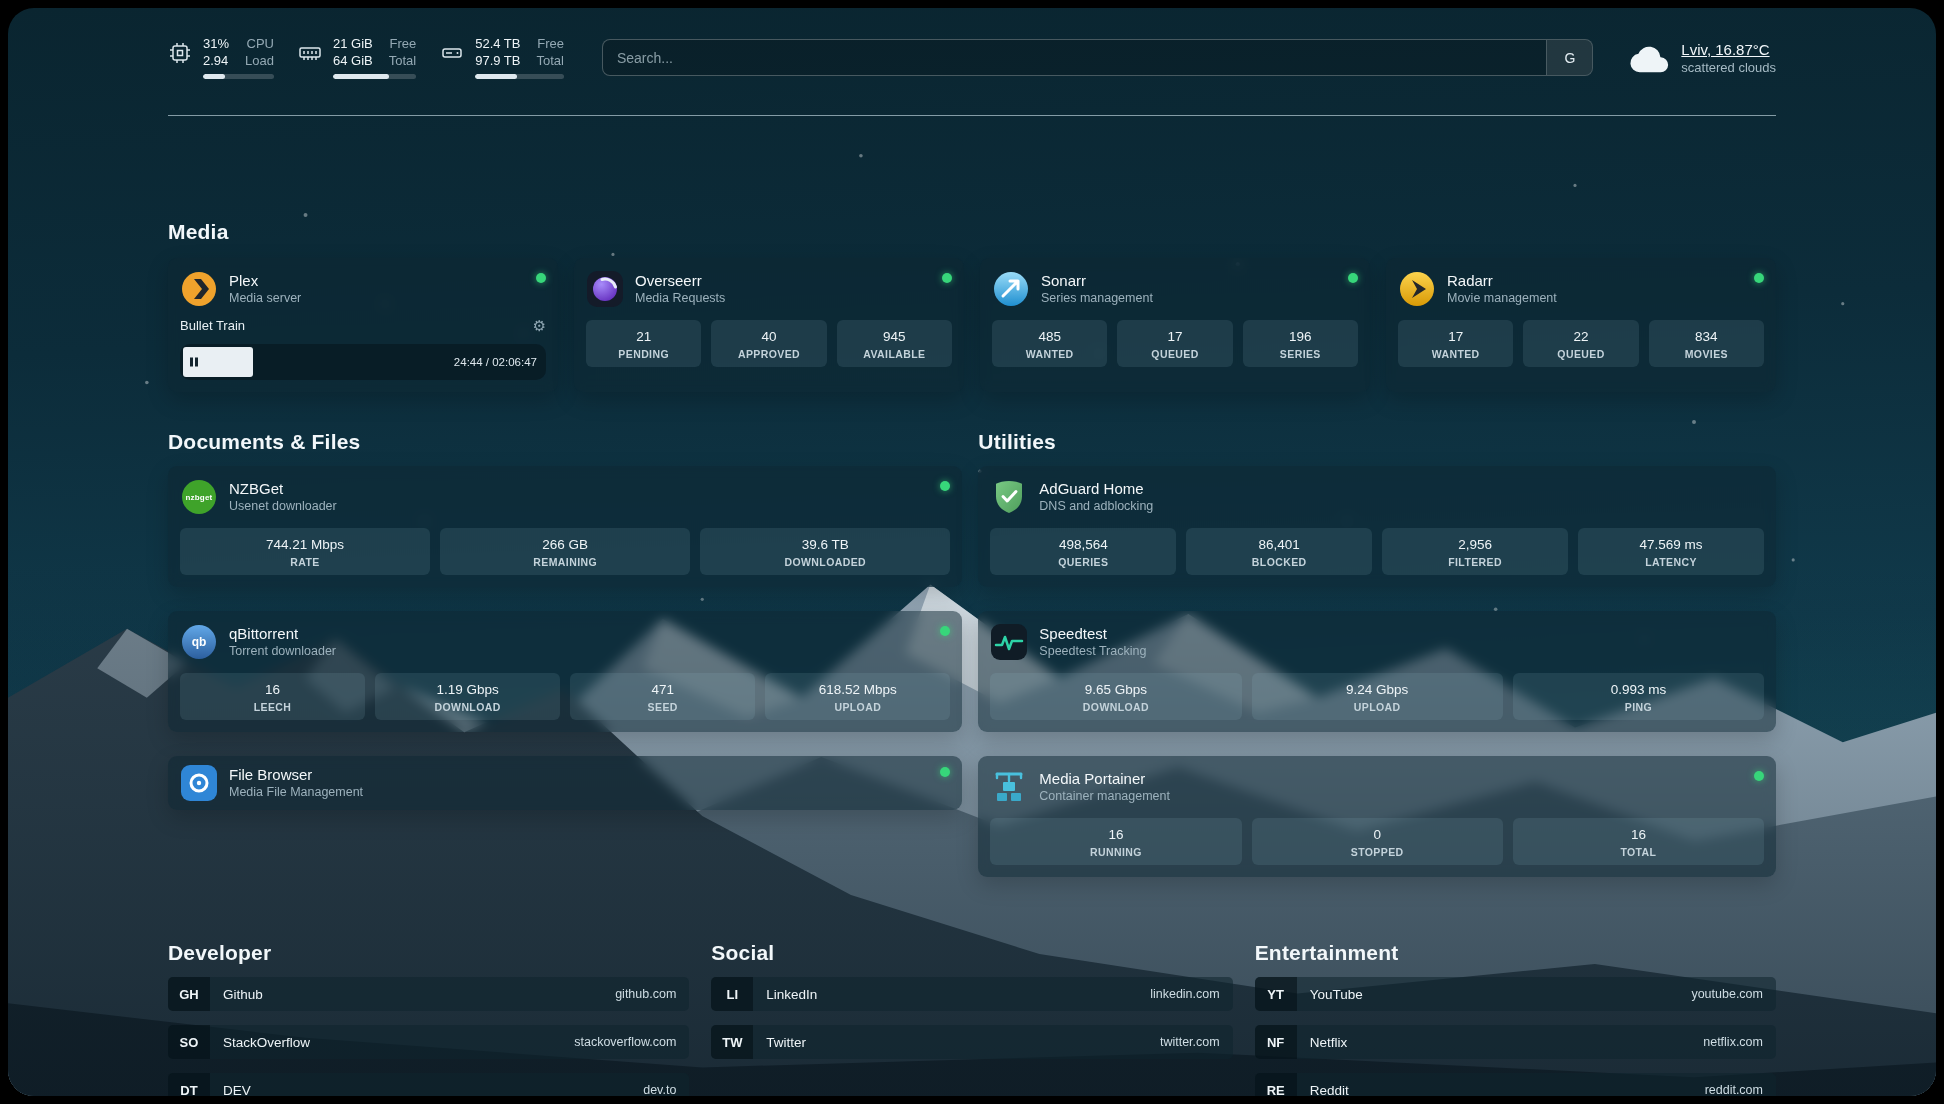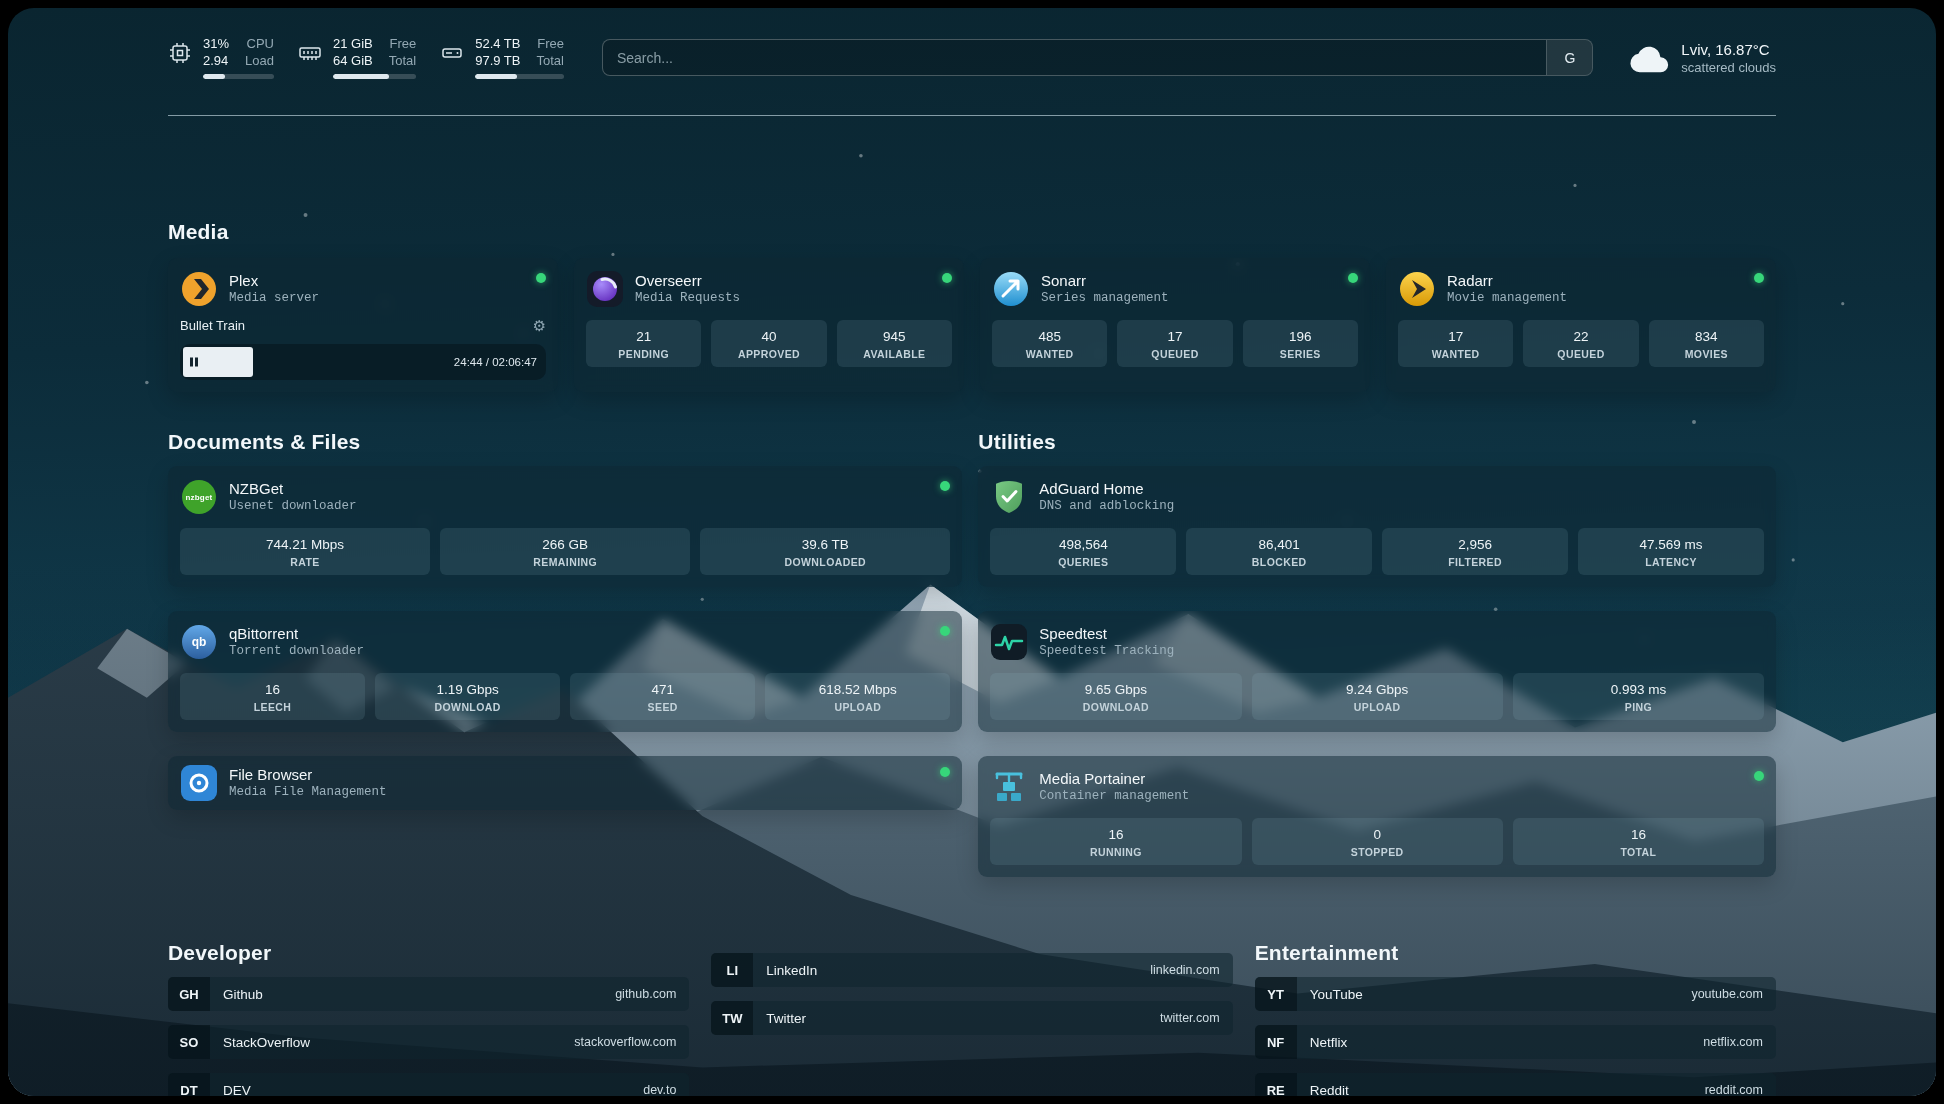--- a/index.html
+++ b/index.html
@@ -29,21 +29,21 @@
   .search input { flex:1; background:transparent; border:0; outline:0; color:#e4edf2;
                   padding:0 14px; font-size:14px; font-family:inherit; }
   .search input::placeholder { color:rgba(205,222,231,0.65); }
   .search-btn { width:46px; border:0; cursor:pointer; background:rgba(255,255,255,0.10);
                 border-left:1px solid rgba(255,255,255,0.18); color:#e4edf2; font-size:14px;
                 display:flex; align-items:center; justify-content:center; font-family:inherit; }
 
   .weather { display:flex; align-items:center; gap:12px; margin-left:10px; }
   .cloud { width:40px; height:30px; color:#eef4f7; }
   .cloud svg { width:100%; height:100%; }
-  .w-loc { font-size:15px; color:#f2f7fa; line-height:19px; }
+  .w-loc { font-size:15px; color:#f2f7fa; line-height:19px;text-decoration:underline; }
   .w-cond { font-size:13px; color:#a5bac4; line-height:17px; }
 
   .divider { margin-top:36px; height:1px; background:rgba(198,218,228,0.65); }
 
   
   .sec-title { font-size:21px; font-weight:bold; color:#f2f7fa; letter-spacing:0.2px; }
   .media-sec { margin-top:104px; }
   .media-grid { display:grid; grid-template-columns:repeat(4,1fr); gap:16px; margin-top:14px; }
   .two-col { display:grid; grid-template-columns:49.4% 1fr; gap:16px; margin-top:38px; align-items:start; }
   .col-cards { display:flex; flex-direction:column; gap:24px; margin-top:12px; }
@@ -53,21 +53,21 @@
           box-shadow:0 8px 22px rgba(0,0,0,0.18); backdrop-filter:blur(6px); }
   .card.slim { padding:8px 12px; }
   .card-head { display:flex; align-items:center; gap:11px; }
   .svc-icon { width:38px; height:38px; flex:0 0 38px; position:relative; }
   .svc-icon svg { width:100%; height:100%; display:block; }
   .icon-word { position:absolute; inset:0; display:flex; align-items:center; justify-content:center;
                color:#fff; font-weight:bold; }
   .icon-word.sm { font-size:8px; letter-spacing:0.2px; }
   .icon-word.md { font-size:12px; }
   .svc-name { font-size:15px; color:#f4f8fa; line-height:19px; }
-  .svc-sub { font-size:12.5px; color:#9db2bd; line-height:17px;font-family:Liberation Mono, monospace; }
+  .svc-sub { font-size:12.5px; color:#9db2bd; line-height:17px; }
   .status-dot { width:10px; height:10px; border-radius:50%; background:#37d67a;
                 margin-left:auto; align-self:flex-start; margin-top:3px;
                 box-shadow:0 0 7px rgba(55,214,122,0.65); }
   .stats { display:grid; gap:10px; margin-top:12px; }
   .cols-3 { grid-template-columns:repeat(3,1fr); }
   .cols-4 { grid-template-columns:repeat(4,1fr); }
   .stat { background:rgba(150,190,208,0.13); border-radius:6px; padding:8px 4px 7px; text-align:center; }
   .stat-value { font-size:13.5px; color:#eef4f7; line-height:17px; white-space:nowrap; }
   .stat-label { font-size:10.5px; font-weight:bold; color:#c4d3db; margin-top:3px; letter-spacing:0.4px; }
 
@@ -593,20 +593,21 @@
           </div>
           <div class="bm-row">
             <span class="bm-abbr">DT</span>
             <span class="bm-name">DEV</span>
             <span class="bm-url">dev.to</span>
           </div>
         </div>
       </div>
 
       <div class="bm-group">
+        <h2 class="sec-title">Social</h2>
         <div class="bm-rows">
           <div class="bm-row">
             <span class="bm-abbr">LI</span>
             <span class="bm-name">LinkedIn</span>
             <span class="bm-url">linkedin.com</span>
           </div>
           <div class="bm-row">
             <span class="bm-abbr">TW</span>
             <span class="bm-name">Twitter</span>
             <span class="bm-url">twitter.com</span>

